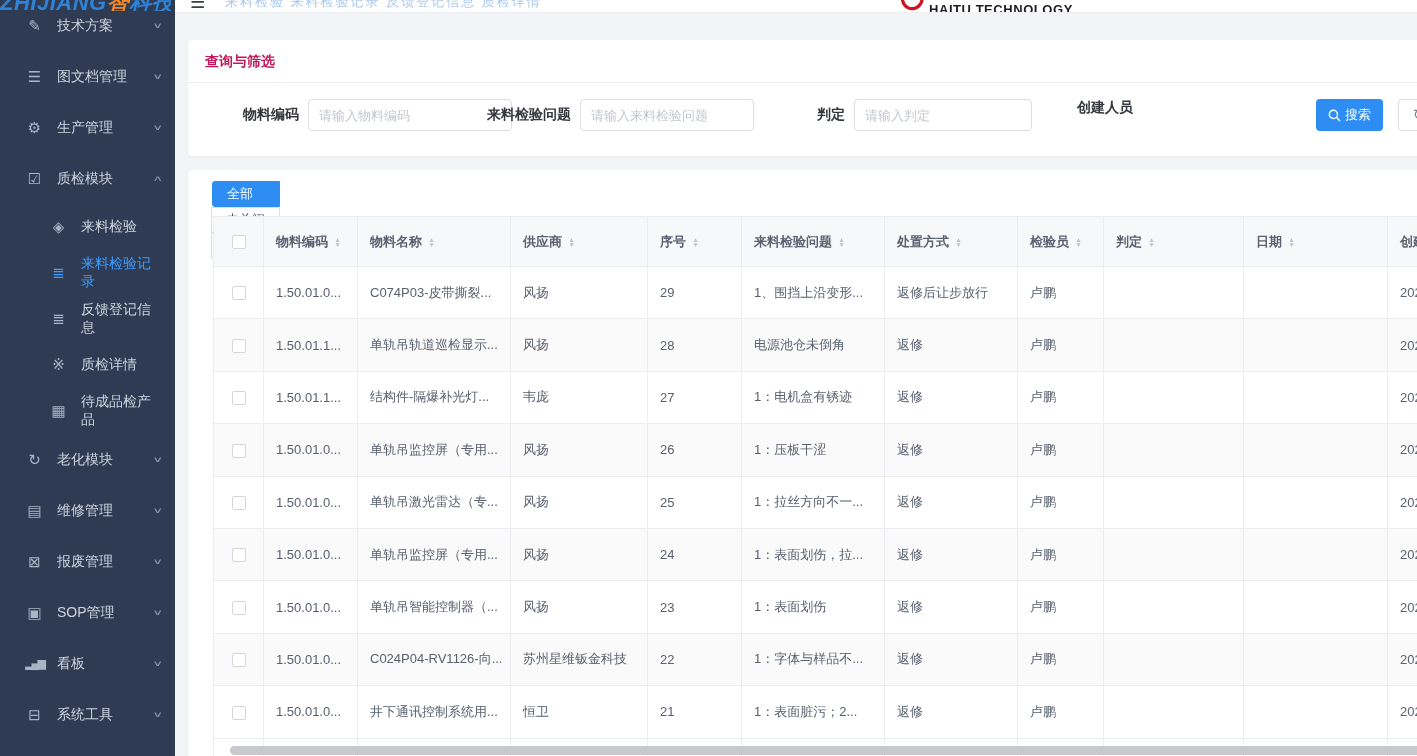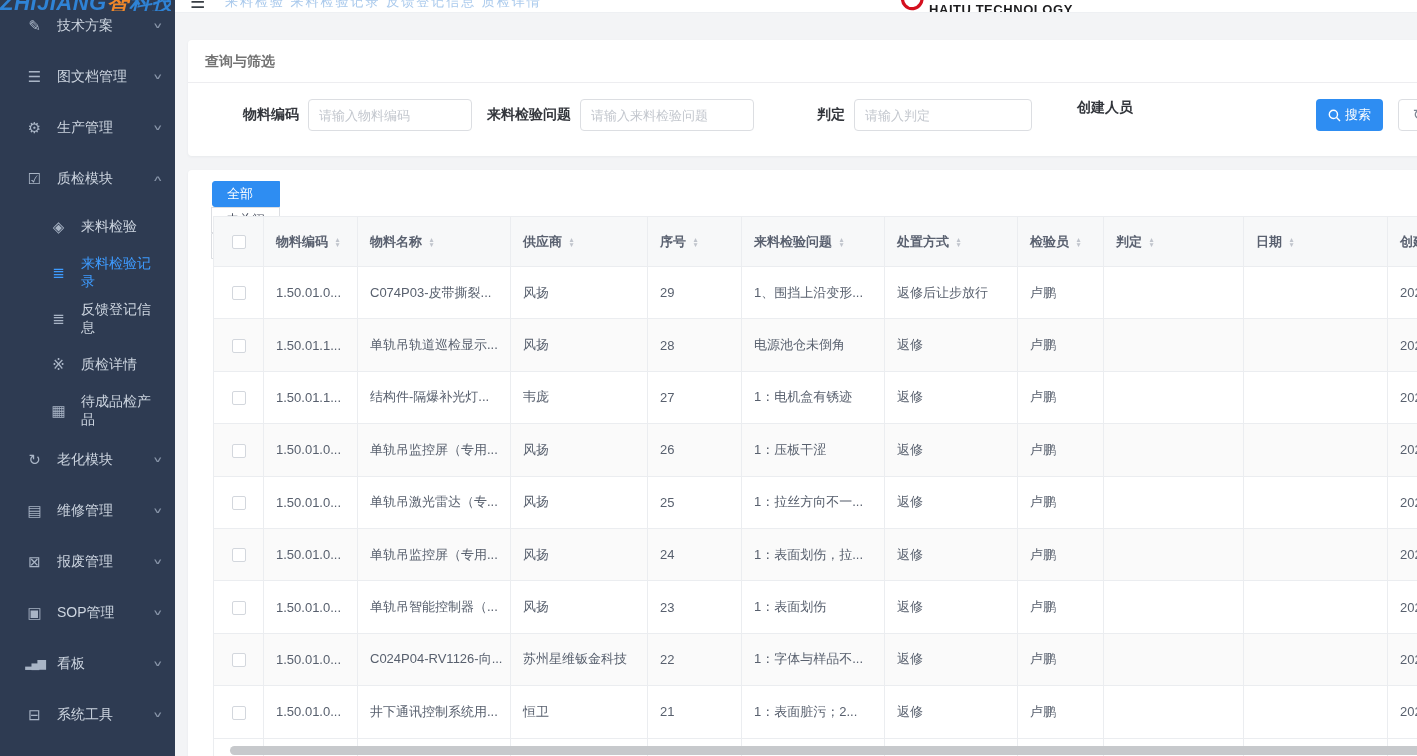--- a/index.html
+++ b/index.html
@@ -25,27 +25,27 @@
   .topstrip { position:absolute; left:175px; top:0; right:0; height:13px; background:#fff; border-bottom:1px solid #eef0f3; overflow:hidden; z-index:5; }
   .hamburger { position:absolute; left:15px; top:-8px; font-size:17px; color:#3a3f45; cursor:pointer; }
   .fainttabs { position:absolute; left:50px; top:-7px; font-size:13px; color:#a9c9ec; white-space:nowrap; letter-spacing:2px; }
   .brand { position:absolute; left:725px; top:0; display:flex; align-items:flex-start; }
   .brand svg { margin-top:-4px; }
   .brand-name { font-size:13px; font-weight:bold; color:#1d1d1f; letter-spacing:.55px; margin:2px 0 0 5px; }
 
   
   .card { position:absolute; background:#fff; border-radius:4px; box-shadow:0 1px 3px rgba(15,30,60,.05); }
   #query-card { left:188px; top:40px; width:1262px; height:116px; }
-  .q-title { position:absolute; left:17px; top:13px; font-size:14px; font-weight:bold; color:#737373; }
+  .q-title { position:absolute; left:17px; top:13px; font-size:14px; font-weight:bold; color:#be185d; }
   .q-divider { position:absolute; left:0; right:0; top:42px; border-top:1px solid #ededf0; }
   .fg { position:absolute; top:59px; height:32px; display:flex; align-items:center; }
   .fg label { font-size:14px; font-weight:bold; color:#33363c; margin-right:9px; white-space:nowrap; }
   .fg input { height:32px; border:1px solid #dcdee2; border-radius:4px; padding:0 10px; font-size:13px; color:#333; outline:none; }
   .fg input::placeholder { color:#c3c7ce; }
-  #fg1 { left:55px; }  #fg1 input { width:164px; }
+  #fg1 { left:55px; }  #fg1 input { width:204px; }
   #fg2 { left:299px; } #fg2 input { width:174px; }
   #fg3 { left:629px; } #fg3 input { width:178px; }
   #fg4 { left:889px;flex-direction:column; } #fg4 input { width:175px; }
   .btn-search { position:absolute; left:1128px; top:59px; width:67px; height:32px; background:#2e8df2; color:#fff;
                 border:none; border-radius:4px; font-size:13px; display:flex; align-items:center; justify-content:center; gap:4px; cursor:pointer; }
   .btn-reset { position:absolute; left:1210px; top:59px; width:42px; height:32px; background:#fff; border:1px solid #dcdee2;
                border-radius:4px; font-size:15px; color:#7e8694; display:flex; align-items:center; justify-content:center; cursor:pointer; }
 
   #table-card { left:188px; top:170px; width:1262px; height:600px; }
   .tabbar { position:absolute; left:24px; top:11px; display:flex;flex-direction:column; }

